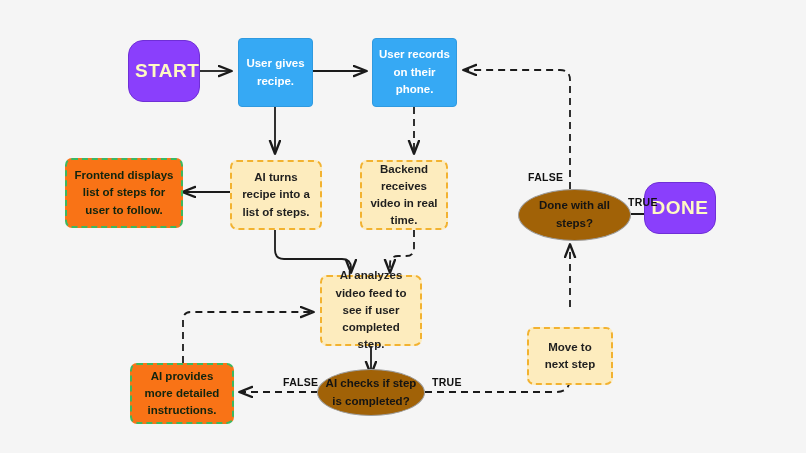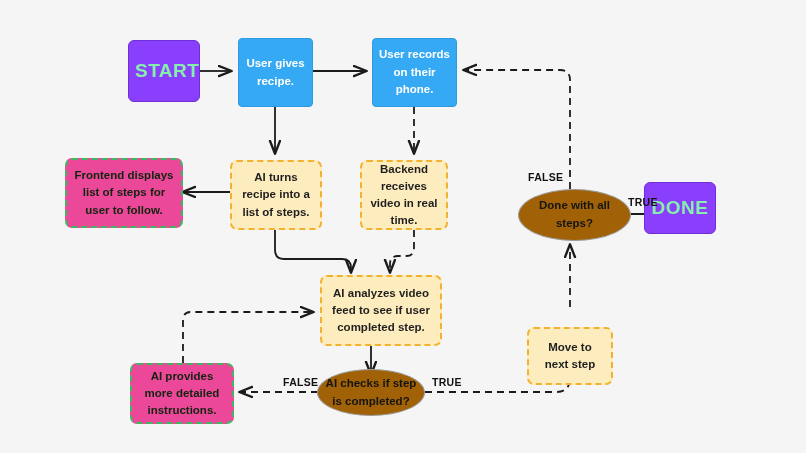--- a/index.html
+++ b/index.html
@@ -35,22 +35,22 @@
     display: block;
     width: 100%;
     padding: 0 6px;
     box-sizing: border-box;
   }
 
   
   .n-term {
     background: #8a3ffc;
     border: 1.5px solid #6f2fd6;
-    border-radius: 6px;
-    color: #86efac;
+    border-radius: 15px;
+    color: #fef9c3;
     font-size: 19px;
     font-weight: bold;
     letter-spacing: 0.5px;
   }
 
   
   .n-blue {
     background: #36a9f4;
     border: 1.5px solid #2f9ae0;
     border-radius: 4px;
@@ -66,21 +66,21 @@
     border: 2px dashed #f2b230;
     border-radius: 7px;
     color: #1f1f1f;
     font-size: 11.5px;
     font-weight: bold;
     line-height: 1.5;
   }
 
   
   .n-green {
-    background: #ec4899;
+    background: #f97316;
     border: 2px dashed #3cb860;
     border-radius: 7px;
     color: #10240f;
     font-size: 11.5px;
     font-weight: bold;
     line-height: 1.5;
   }
 
   
   .n-decision {
@@ -165,21 +165,21 @@
   </div>
 
   <div class="node n-yellow" style="left:230px; top:160px; width:92px; height:70px;">
     <span class="node-text">AI turns recipe into a list of steps.</span>
   </div>
 
   <div class="node n-yellow" style="left:360px; top:160px; width:88px; height:70px;">
     <span class="node-text">Backend receives video in real time.</span>
   </div>
 
-  <div class="node n-yellow" style="left:320px; top:275px; width:122px; height:71px;">
+  <div class="node n-yellow" style="left:320px; top:275px; width:102px; height:71px;">
     <span class="node-text">AI analyzes video feed to see if user completed step.</span>
   </div>
 
   <div class="node n-green" style="left:130px; top:363px; width:104px; height:61px;">
     <span class="node-text">AI provides more detailed instructions.</span>
   </div>
 
   <div class="node n-decision" style="left:317px; top:369px; width:108px; height:47px;">
     <span class="node-text">AI checks if step is completed?</span>
   </div>

